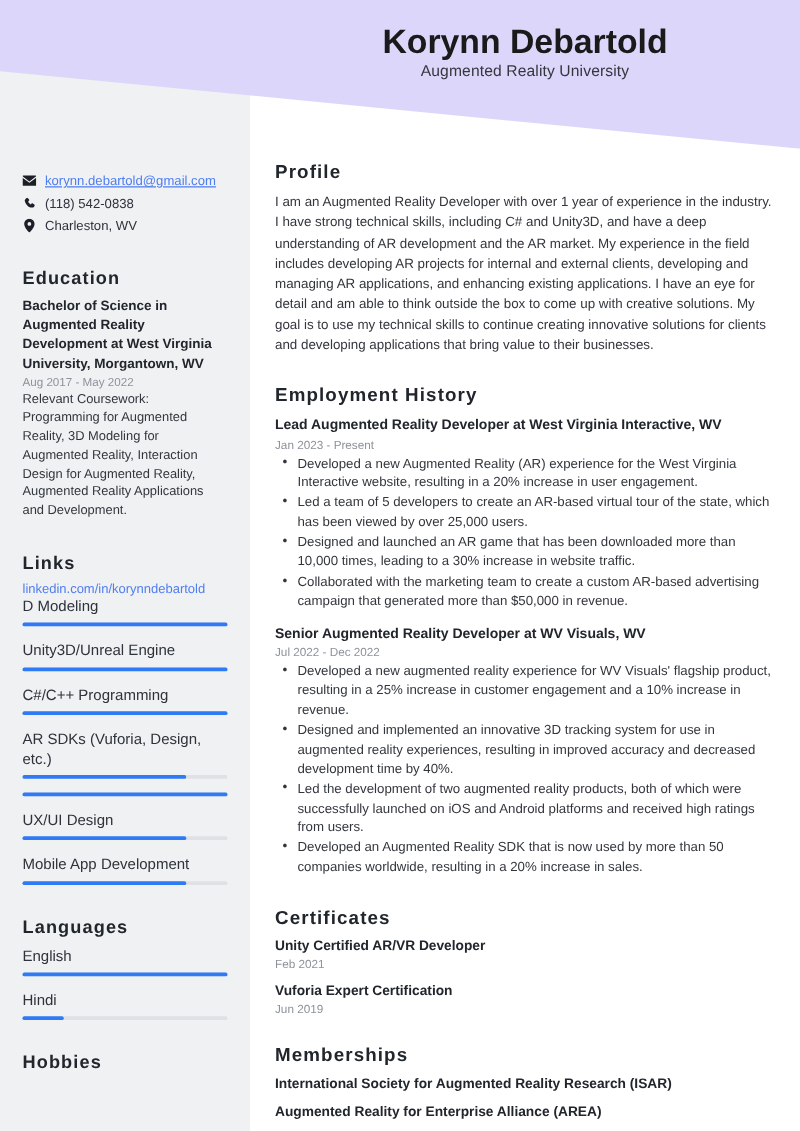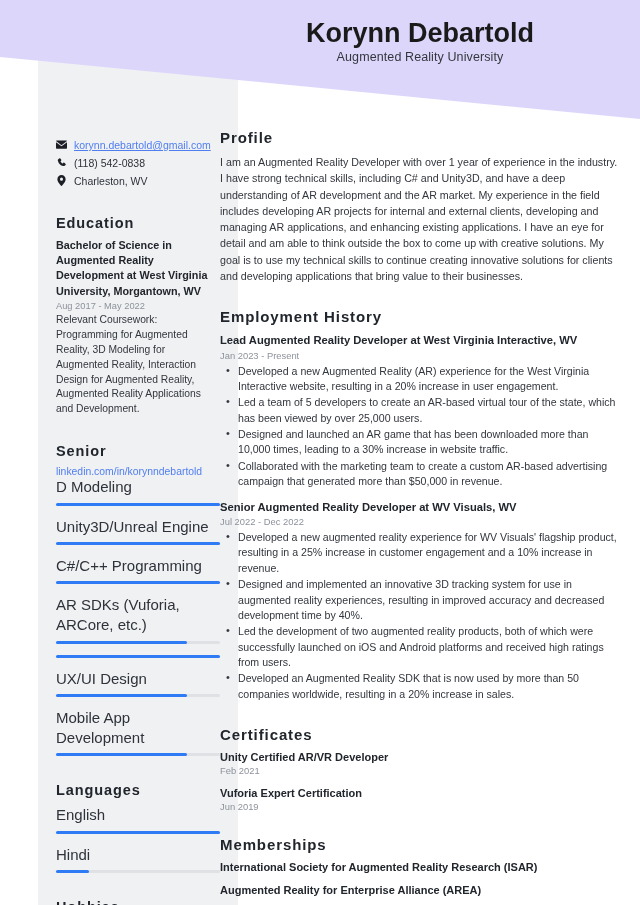--- a/index.html
+++ b/index.html
@@ -48,21 +48,20 @@
   }
 
   
   .sidebar {
     position: absolute;
     left: 0; top: 0;
     width: 200px; height: 905px;
     background: #f0f1f3;
     z-index: 1;
     padding: 0 18px;
-    margin-left: 38px;
   }
   .sidebar-inner { padding-top: 138px; }
 
   .contact-row {
     display: flex;
     align-items: flex-start;
     gap: 7px;
     margin-bottom: 4px;
     font-size: 10.5px;
     color: #2e323a;
@@ -110,21 +109,21 @@
   }
   .side-link {
     font-size: 10.4px;
     color: #4f7ef0;
     word-break: break-all;
   }
 
   
   .bar-item { margin-bottom: 11px; }
   .bar-label {
-    font-size: 15px;
+    font-size: 12px;
     color: #2e323a;
     line-height: 1.35;
     margin-bottom: 5px;
   }
   .bar-track {
     position: relative;
     width: 100%;
     height: 3px;
     background: #dfe1e5;
     border-radius: 2px;
@@ -243,21 +242,21 @@
             </svg>
         </span>
         <span>Charleston, WV</span>
       </div>
 
       <div class="side-heading">Education</div>
       <div class="side-sub">Bachelor of Science in Augmented Reality Development at West Virginia University, Morgantown, WV</div>
       <div class="side-date">Aug 2017 - May 2022</div>
       <div class="side-body">Relevant Coursework: Programming for Augmented Reality, 3D Modeling for Augmented Reality, Interaction Design for Augmented Reality, Augmented Reality Applications and Development.</div>
 
-      <div class="side-heading">Senior</div>
+      <div class="side-heading">Links</div>
       <div class="side-link">linkedin.com/in/korynndebartold</div>
 
       <div id="skills-list">
           <div class="bar-item">
             <div class="bar-label">D Modeling</div>
             <div class="bar-track">
               <div class="bar-fill" style="width: 100%;"></div>
             </div>
           </div>
           <div class="bar-item">
@@ -266,21 +265,21 @@
               <div class="bar-fill" style="width: 100%;"></div>
             </div>
           </div>
           <div class="bar-item">
             <div class="bar-label">C#/C++ Programming</div>
             <div class="bar-track">
               <div class="bar-fill" style="width: 100%;"></div>
             </div>
           </div>
           <div class="bar-item">
-            <div class="bar-label">AR SDKs (Vuforia, ARCore, etc.)</div>
+            <div class="bar-label">AR SDKs (Vuforia, Design, etc.)</div>
             <div class="bar-track">
               <div class="bar-fill" style="width: 80%;"></div>
             </div>
           </div>
           <div class="bar-item">
             <div class="bar-track">
               <div class="bar-fill" style="width: 100%;"></div>
             </div>
           </div>
           <div class="bar-item">

